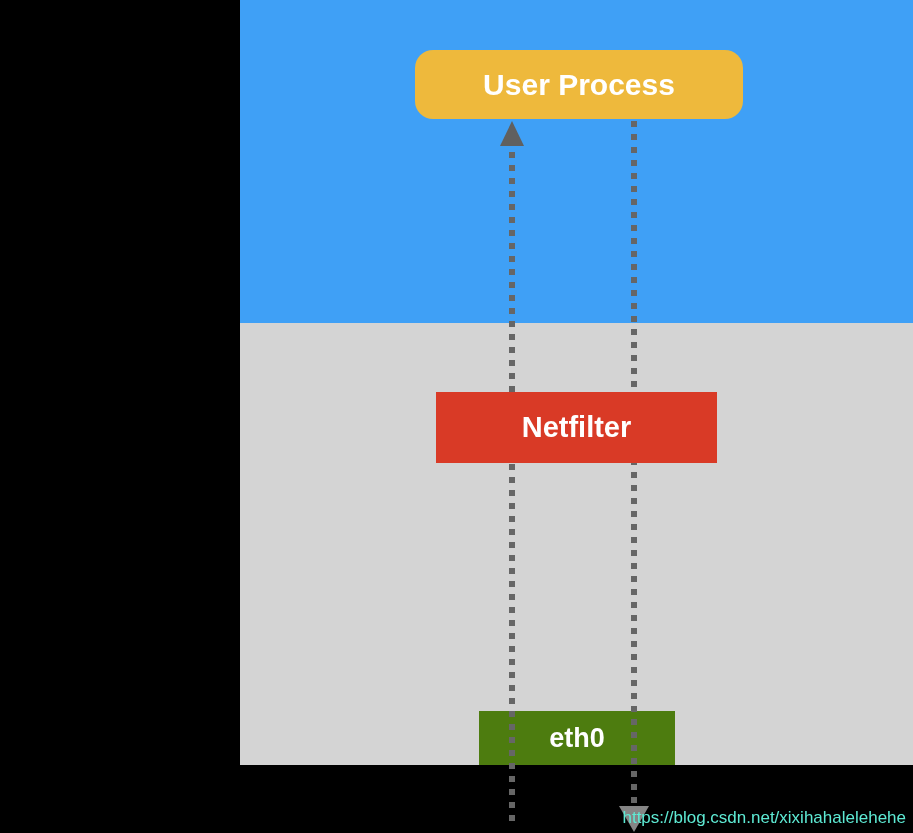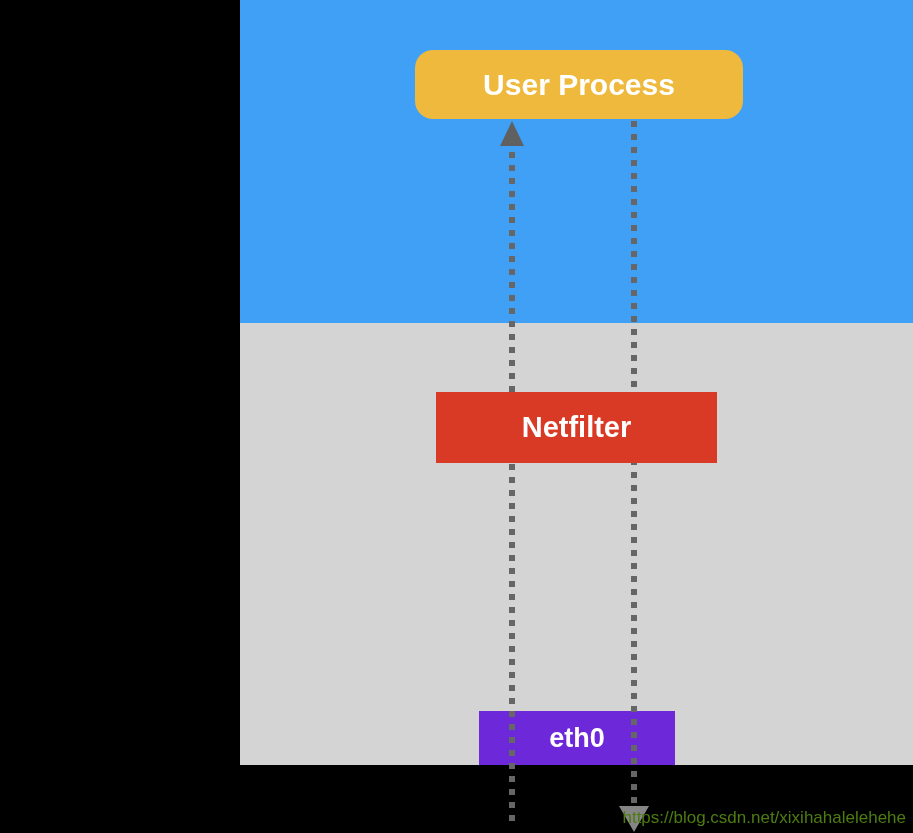--- a/index.html
+++ b/index.html
@@ -51,21 +51,21 @@
     left: 436px; top: 379px;
     width: 281px; height: 71px;
     background: #D93A26;
     font-size: 29px;
     z-index: 3;
     margin-top: 13px;
   }
   .box-eth0 {
     left: 479px; top: 711px;
     width: 196px; height: 54px;
-    background: #6d28d9;
+    background: #4d7c0f;
     font-size: 27px;
     z-index: 1;
   }
   
   .dotted-line {
     position: absolute;
     width: 6px;
     background: repeating-linear-gradient(
       to bottom,
       #666666 0px, #666666 6px,
@@ -98,21 +98,21 @@
     border-left: 15px solid transparent;
     border-right: 15px solid transparent;
     border-top: 26px solid #858585;
     z-index: 2;
   }
   
   .watermark {
     position: absolute;
     right: 7px;
     top: 808px;
-    color: #4d7c0f;
+    color: #5eead4;
     font-size: 17px;
     z-index: 4;
     white-space: nowrap;
   }
 </style>
 </head>
 <body>
 
 <div class="stage">
 

